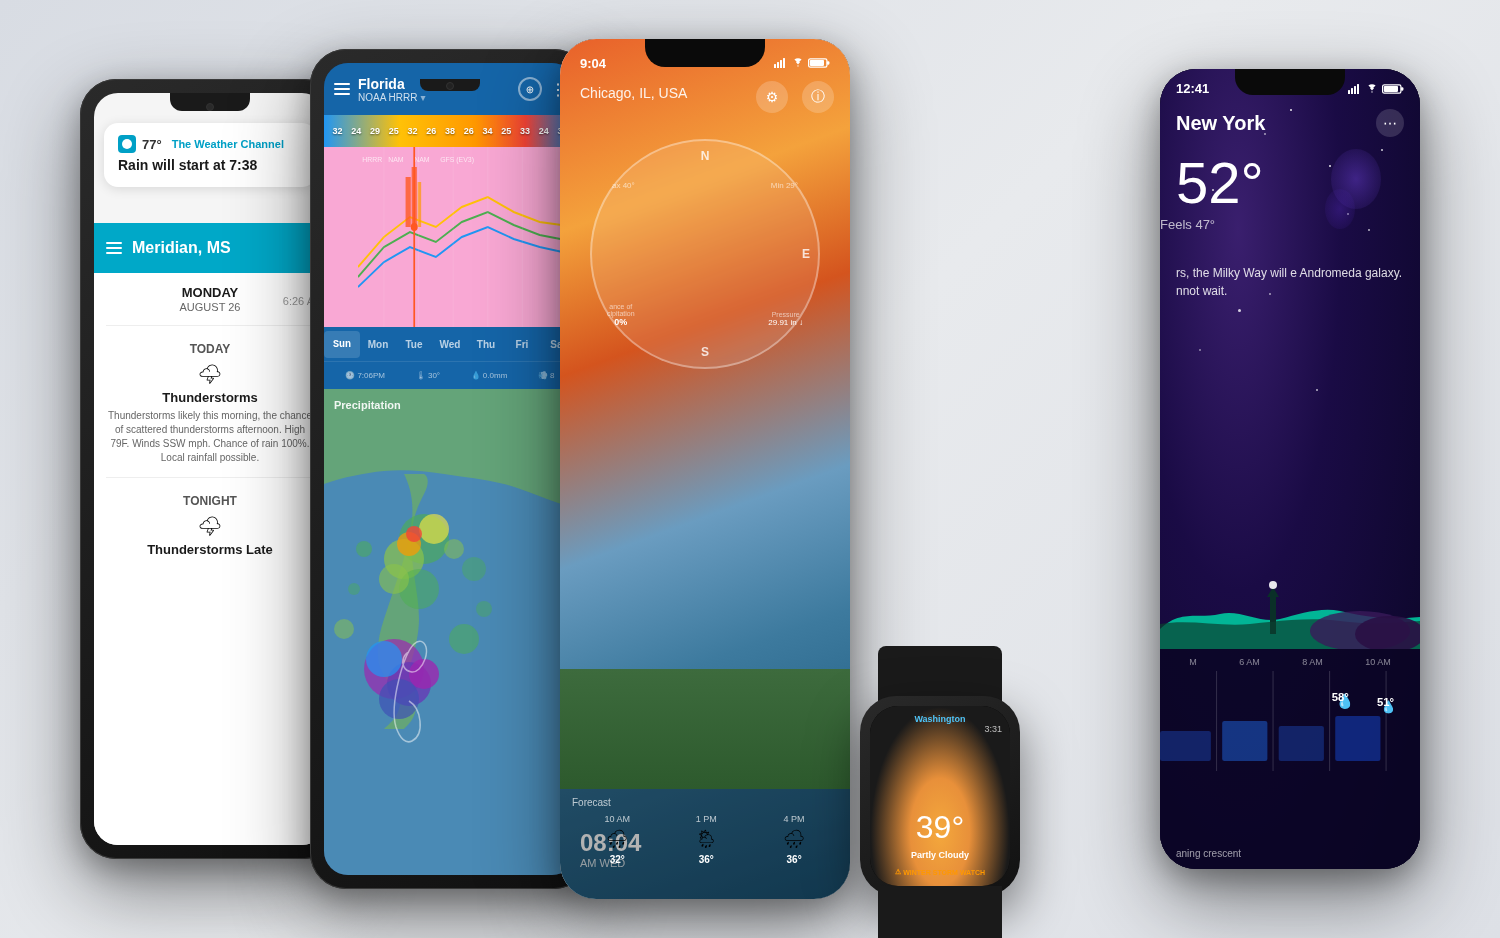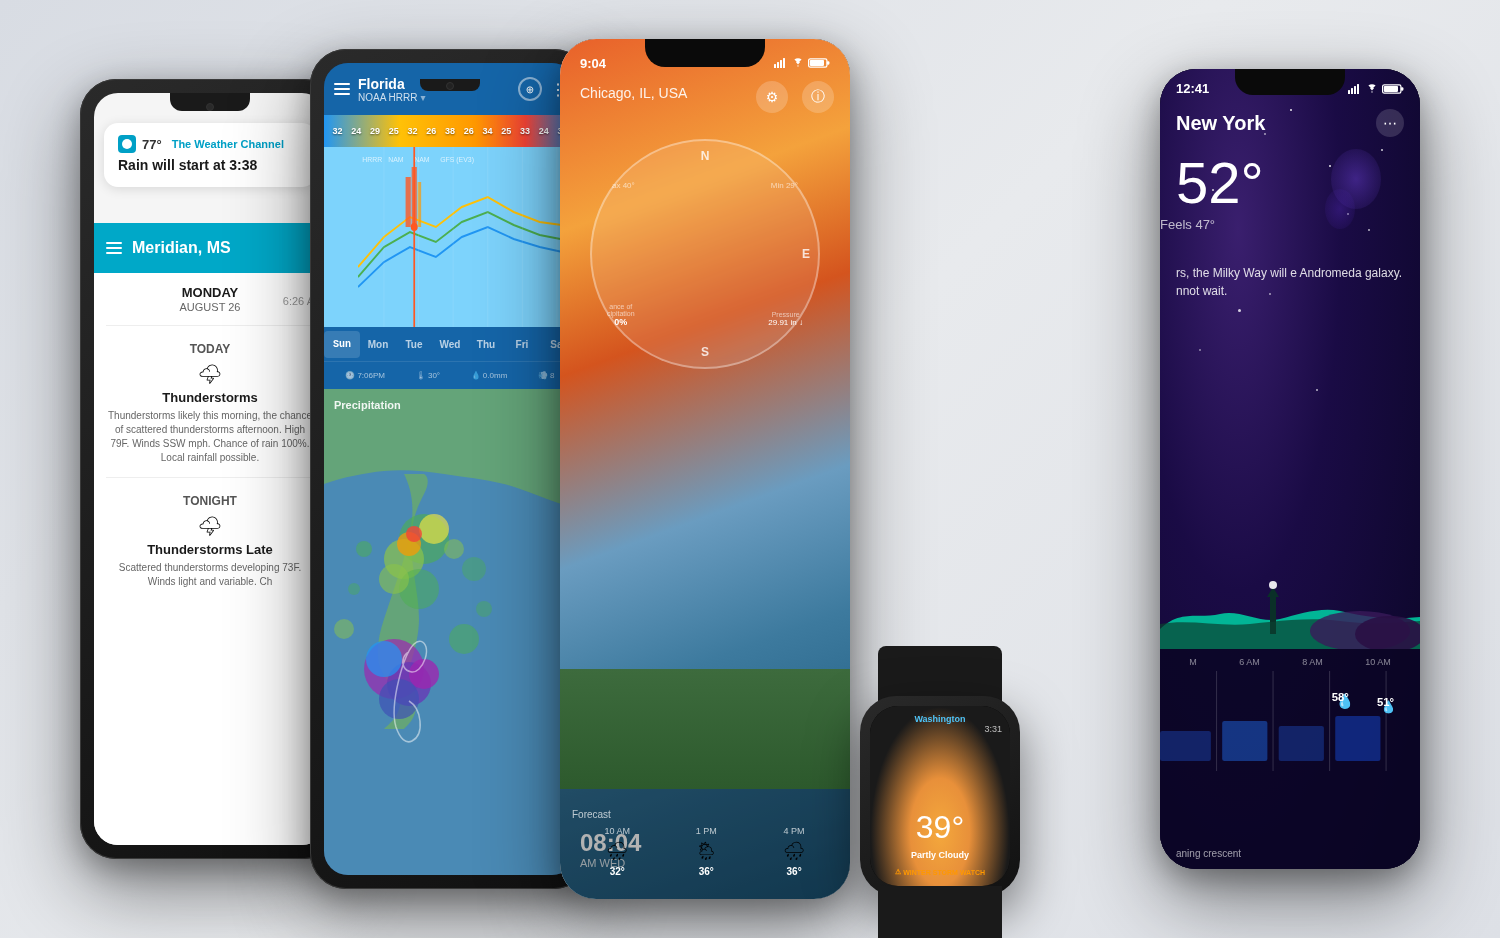--- a/index.html
+++ b/index.html
@@ -328,21 +328,21 @@
       text-shadow: 0 1px 2px rgba(0,0,0,0.5);
     }
 
     
     .chart-area {
       position: absolute;
       top: 84px;
       left: 0;
       right: 0;
       height: 180px;
-      background: #7dd3fc;
+      background: #f9a8d4;
       z-index: 4;
       padding-left: 34px;
     }
 
     
     .timeline-tabs {
       position: absolute;
       top: 264px;
       left: 0;
       right: 0;
@@ -616,21 +616,21 @@
     }
 
     
     .forecast-strip {
       position: absolute;
       bottom: 0;
       left: 0;
       right: 0;
       height: 110px;
       background: rgba(0,0,0,0.3);
-      padding: 20px 12px;
+      padding: 8px 12px;
       z-index: 10;
     }
     .forecast-label {
       font-size: 10px;
       color: rgba(255,255,255,0.7);
       margin-bottom: 6px;
     }
     .forecast-items {
       display: flex;
       justify-content: space-around;
@@ -947,21 +947,21 @@
       <div class="camera-dot"></div>
 
       <div class="notification-card">
         <div class="notification-header">
           <div class="notif-icon">
             <div class="notif-icon-inner"></div>
           </div>
           <span class="notif-temp">77°</span>
           <span class="notif-app-name">The Weather Channel</span>
         </div>
-        <div class="notif-title">Rain will start at 3:38</div>
+        <div class="notif-title">Rain will start at 7:38</div>
       </div>
 
       <div class="wc-header">
         <div class="hamburger-icon">
           <span></span>
             <span></span>
             <span></span>
         </div>
         <span class="wc-city">Meridian, MS</span>
       </div>
@@ -979,21 +979,20 @@
           <div class="wc-condition">Thunderstorms</div>
           <div class="wc-desc">Thunderstorms likely this morning, the chance of scattered thunderstorms afternoon. High 79F. Winds SSW mph. Chance of rain 100%. Local rainfall possible.</div>
         </div>
 
         <div class="divider"></div>
 
         <div class="wc-section">
           <div class="wc-section-title">TONIGHT</div>
           <div class="wc-weather-icon">🌩</div>
           <div class="wc-condition">Thunderstorms Late</div>
-          <div class="wc-desc">Scattered thunderstorms developing 73F. Winds light and variable. Ch</div>
         </div>
       </div>
     </div>
   </div>
 
   <div class="phone phone-2">
     <div class="phone-frame"></div>
     <div class="phone-screen">
       <div class="notch"></div>
       <div class="front-camera"></div>

